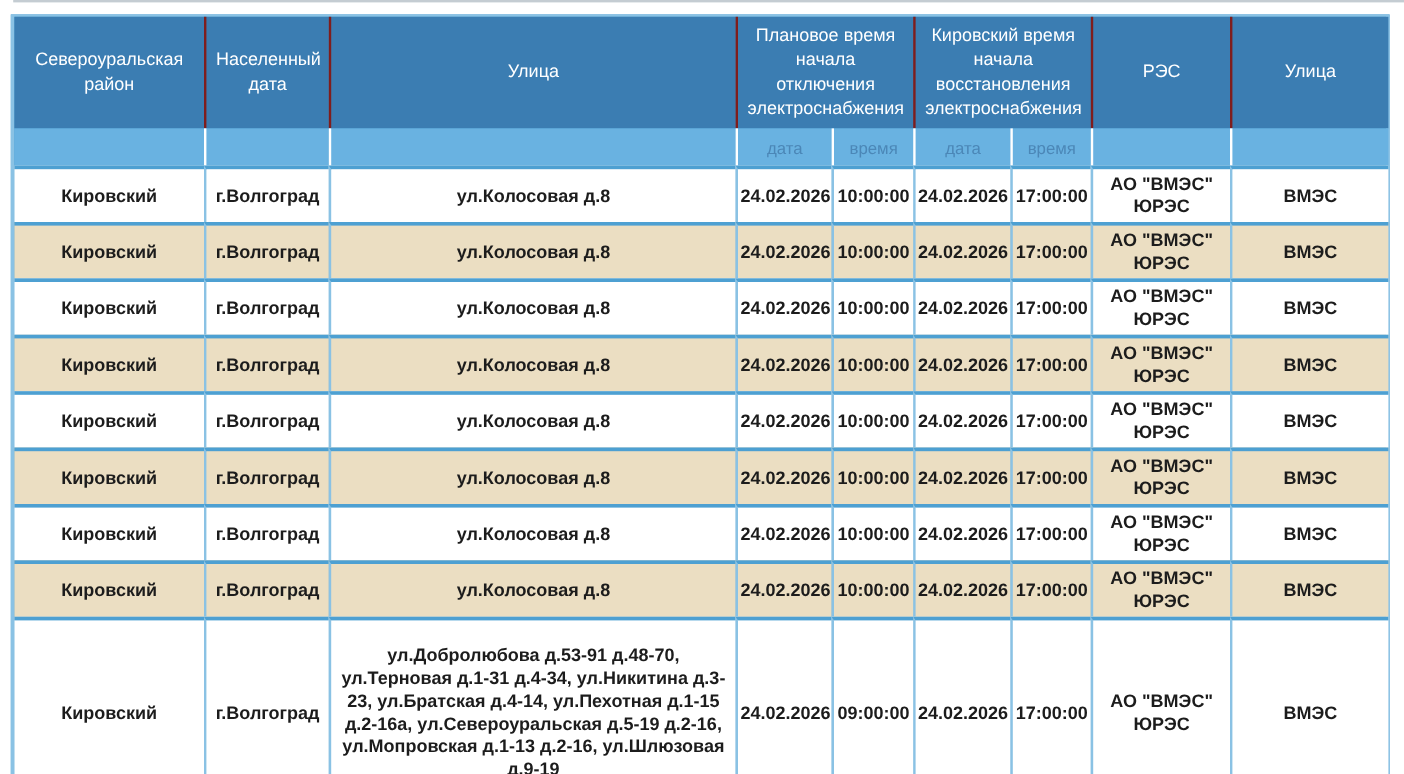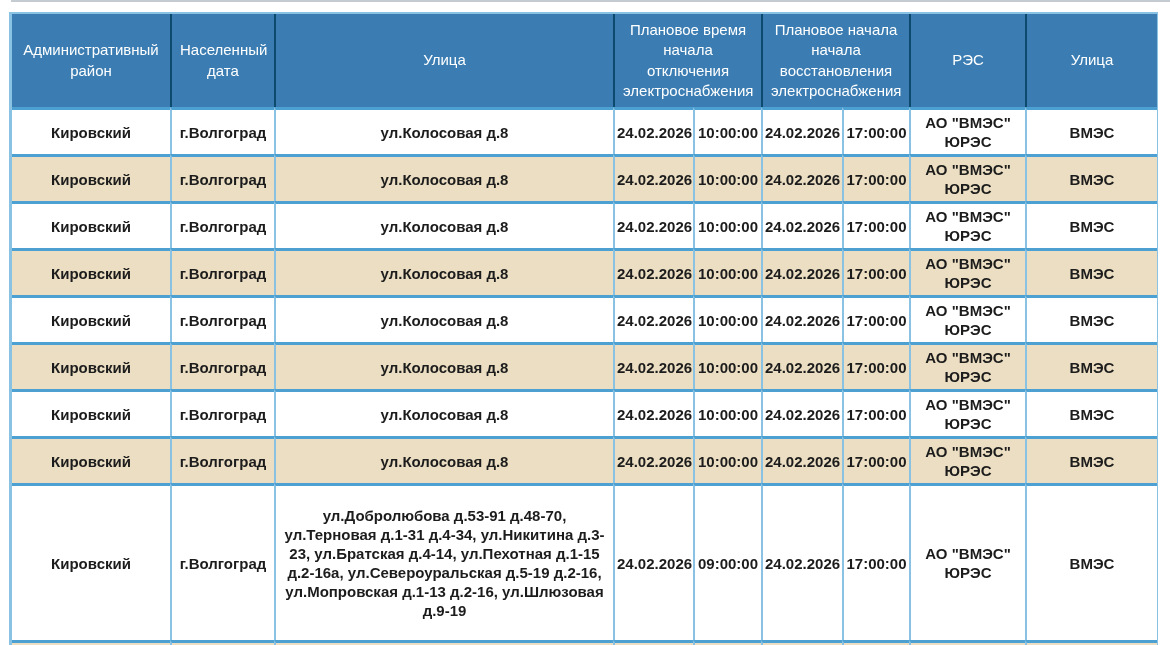--- a/index.html
+++ b/index.html
@@ -16,21 +16,21 @@
   *{box-sizing:border-box;margin:0;padding:0;}
   html,body{width:1170px;height:645px;overflow:hidden;background:#ffffff;
     font-family:"Liberation Sans","DejaVu Sans",sans-serif;}
   .top-strip{position:absolute;top:0;left:11px;right:0;height:2px;background:var(--top_strip);}
   .table-wrap{position:absolute;top:12px;left:9px;width:1149px;border:3px solid var(--grid_light);
     border-top:2px solid var(--grid_light);background:var(--grid_blue);}
   table{width:100%;border-collapse:separate;border-spacing:0;table-layout:fixed;}
   th,td{vertical-align:middle;text-align:center;overflow:hidden;}
   
   th.main{background:var(--header_dark);color:#ffffff;font-weight:400;font-size:15px;
-    line-height:1.35;height:87px;padding:6px 8px;border-left:2px solid #0c4a6e;}
+    line-height:1.35;height:87px;padding:6px 8px;border-left:2px solid #7f1d1d;}
   th.main:first-child{border-left:none;}
   
   th.sub{background:var(--header_light);color:var(--subheader_text);font-weight:400;
     font-size:14px;height:31px;padding:2px;border-left:2px solid #ffffff;}
   th.sub:first-child{border-left:none;}
   
   td{background:var(--row_white);color:var(--text);font-weight:700;font-size:15px;
     line-height:19px;height:46px;padding:3px 2px;
     border-left:2px solid var(--grid_light);border-top:3px solid var(--grid_blue);}
   td:first-child{border-left:none;}
@@ -53,27 +53,38 @@
         <col style="width:339px">
       <col style="width:80px">
         <col style="width:68px">
         <col style="width:81px">
       <col style="width:67px">
         <col style="width:116px">
         <col style="width:132px">
     </colgroup>
     <thead>
       <tr>
-        <th class="main">Административный район</th>
+        <th class="main">Североуральская район</th>
         <th class="main">Населенный дата</th>
         <th class="main">Улица</th>
         <th class="main" colspan="2">Плановое время начала отключения электроснабжения</th>
-        <th class="main" colspan="2">Плановое начала начала восстановления электроснабжения</th>
+        <th class="main" colspan="2">Кировский время начала восстановления электроснабжения</th>
         <th class="main">РЭС</th>
         <th class="main">Улица</th>
+      </tr>
+      <tr>
+        <th class="sub"></th>
+        <th class="sub"></th>
+        <th class="sub"></th>
+        <th class="sub">дата</th>
+        <th class="sub">время</th>
+        <th class="sub">дата</th>
+        <th class="sub">время</th>
+        <th class="sub"></th>
+        <th class="sub"></th>
       </tr>
     </thead>
     <tbody>
         <tr class="white">
     <td>Кировский</td>
     <td>г.Волгоград</td>
     <td class="street-cell">ул.Колосовая д.8</td>
     <td class="nowrap">24.02.2026</td>
     <td class="nowrap">10:00:00</td>
     <td class="nowrap">24.02.2026</td>

